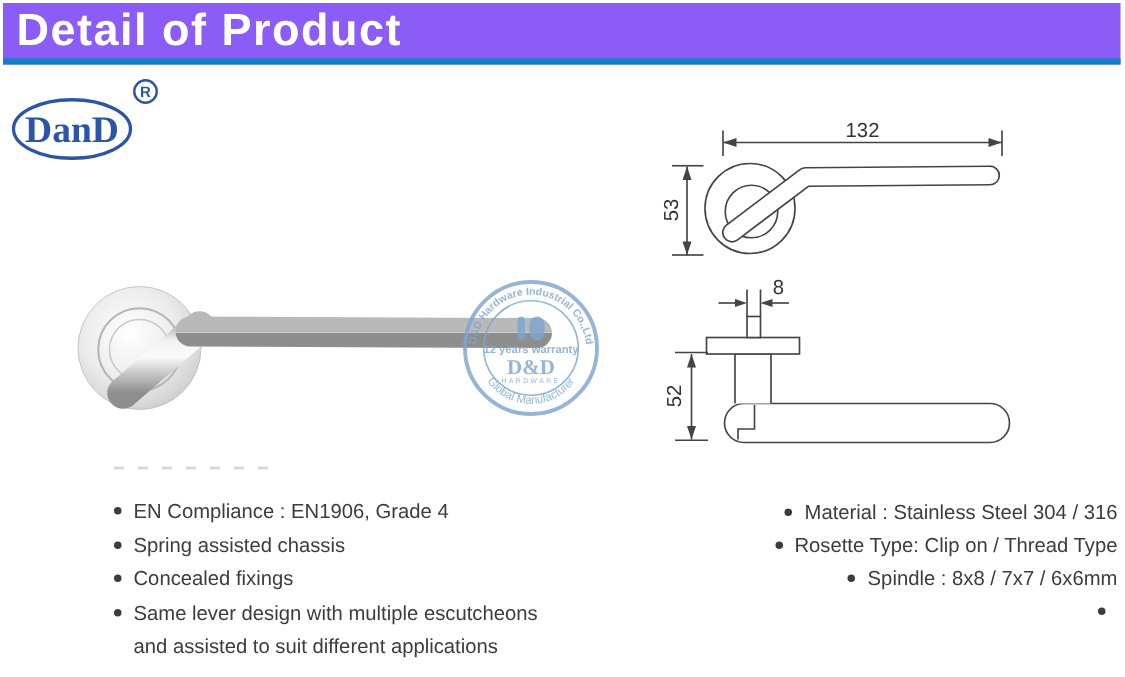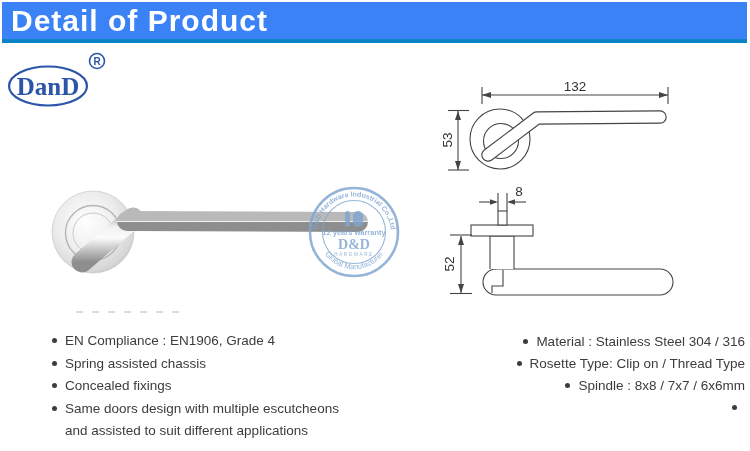--- a/index.html
+++ b/index.html
@@ -3,21 +3,21 @@
 <meta charset="utf-8">
 <style>
   html,body{margin:0;padding:0;}
   body{
     width:750px;height:451px;position:relative;overflow:hidden;
     background:#ffffff;font-family:"Liberation Sans",sans-serif;
   }
   
   .banner{
     position:absolute;left:2px;top:2px;width:736px;height:37px;
-    background:#3b82f6;border-bottom:4px solid #0c83c4;
+    background:#8b5cf6;border-bottom:4px solid #0c83c4;
     display:flex;align-items:center;padding-left:9px;
   }
   .banner-title{
     color:#ffffff;font-size:30px;font-weight:bold;letter-spacing:1px;
     font-family:"Liberation Sans",sans-serif;
   }
   
   .logo-svg{position:absolute;left:6px;top:50px;}
   
   .photo-svg{position:absolute;left:28px;top:178px;}
@@ -26,21 +26,21 @@
     background:repeating-linear-gradient(90deg,#bdbdbd 0 7px,transparent 7px 16px);
   }
   
   .drawings-svg{position:absolute;left:430px;top:60px;}
   .dim-label{font-family:"Liberation Sans",sans-serif;font-size:13.5px;fill:#333333;}
   
   .features{
     position:absolute;display:flex;flex-direction:column;
     font-size:13.5px;color:#3c3c3c;
   }
-  .features.left{left:52px;top:334px;width:340px;gap:8.5px;text-align:center;}
+  .features.left{left:76px;top:334px;width:340px;gap:8.5px;text-align:center;}
   .features.right{left:430px;top:335px;width:315px;gap:8px;align-items:flex-end;}
   .feat{display:flex;align-items:flex-start;line-height:14px;}
   .dot{width:5px;height:5px;border-radius:50%;background:#3c3c3c;margin:4px 8px 0 0;flex:none;}
   .feat.cont .dot{visibility:hidden;}
   .stamp-text{font-family:"Liberation Sans",sans-serif;}
 </style>
 </head>
 <body>
 
 <div class="banner">
@@ -175,21 +175,21 @@
   <div class="feat">
     <span class="dot"></span>
     <span>Spring assisted chassis</span>
   </div>
   <div class="feat">
     <span class="dot"></span>
     <span>Concealed fixings</span>
   </div>
   <div class="feat">
     <span class="dot"></span>
-    <span>Same doors design with multiple escutcheons</span>
+    <span>Same lever design with multiple escutcheons</span>
   </div>
   <div class="feat cont">
     <span class="dot"></span>
     <span>and assisted to suit different applications</span>
   </div>
 </div>
 
 <div class="features right">
   <div class="feat">
     <span class="dot"></span>

